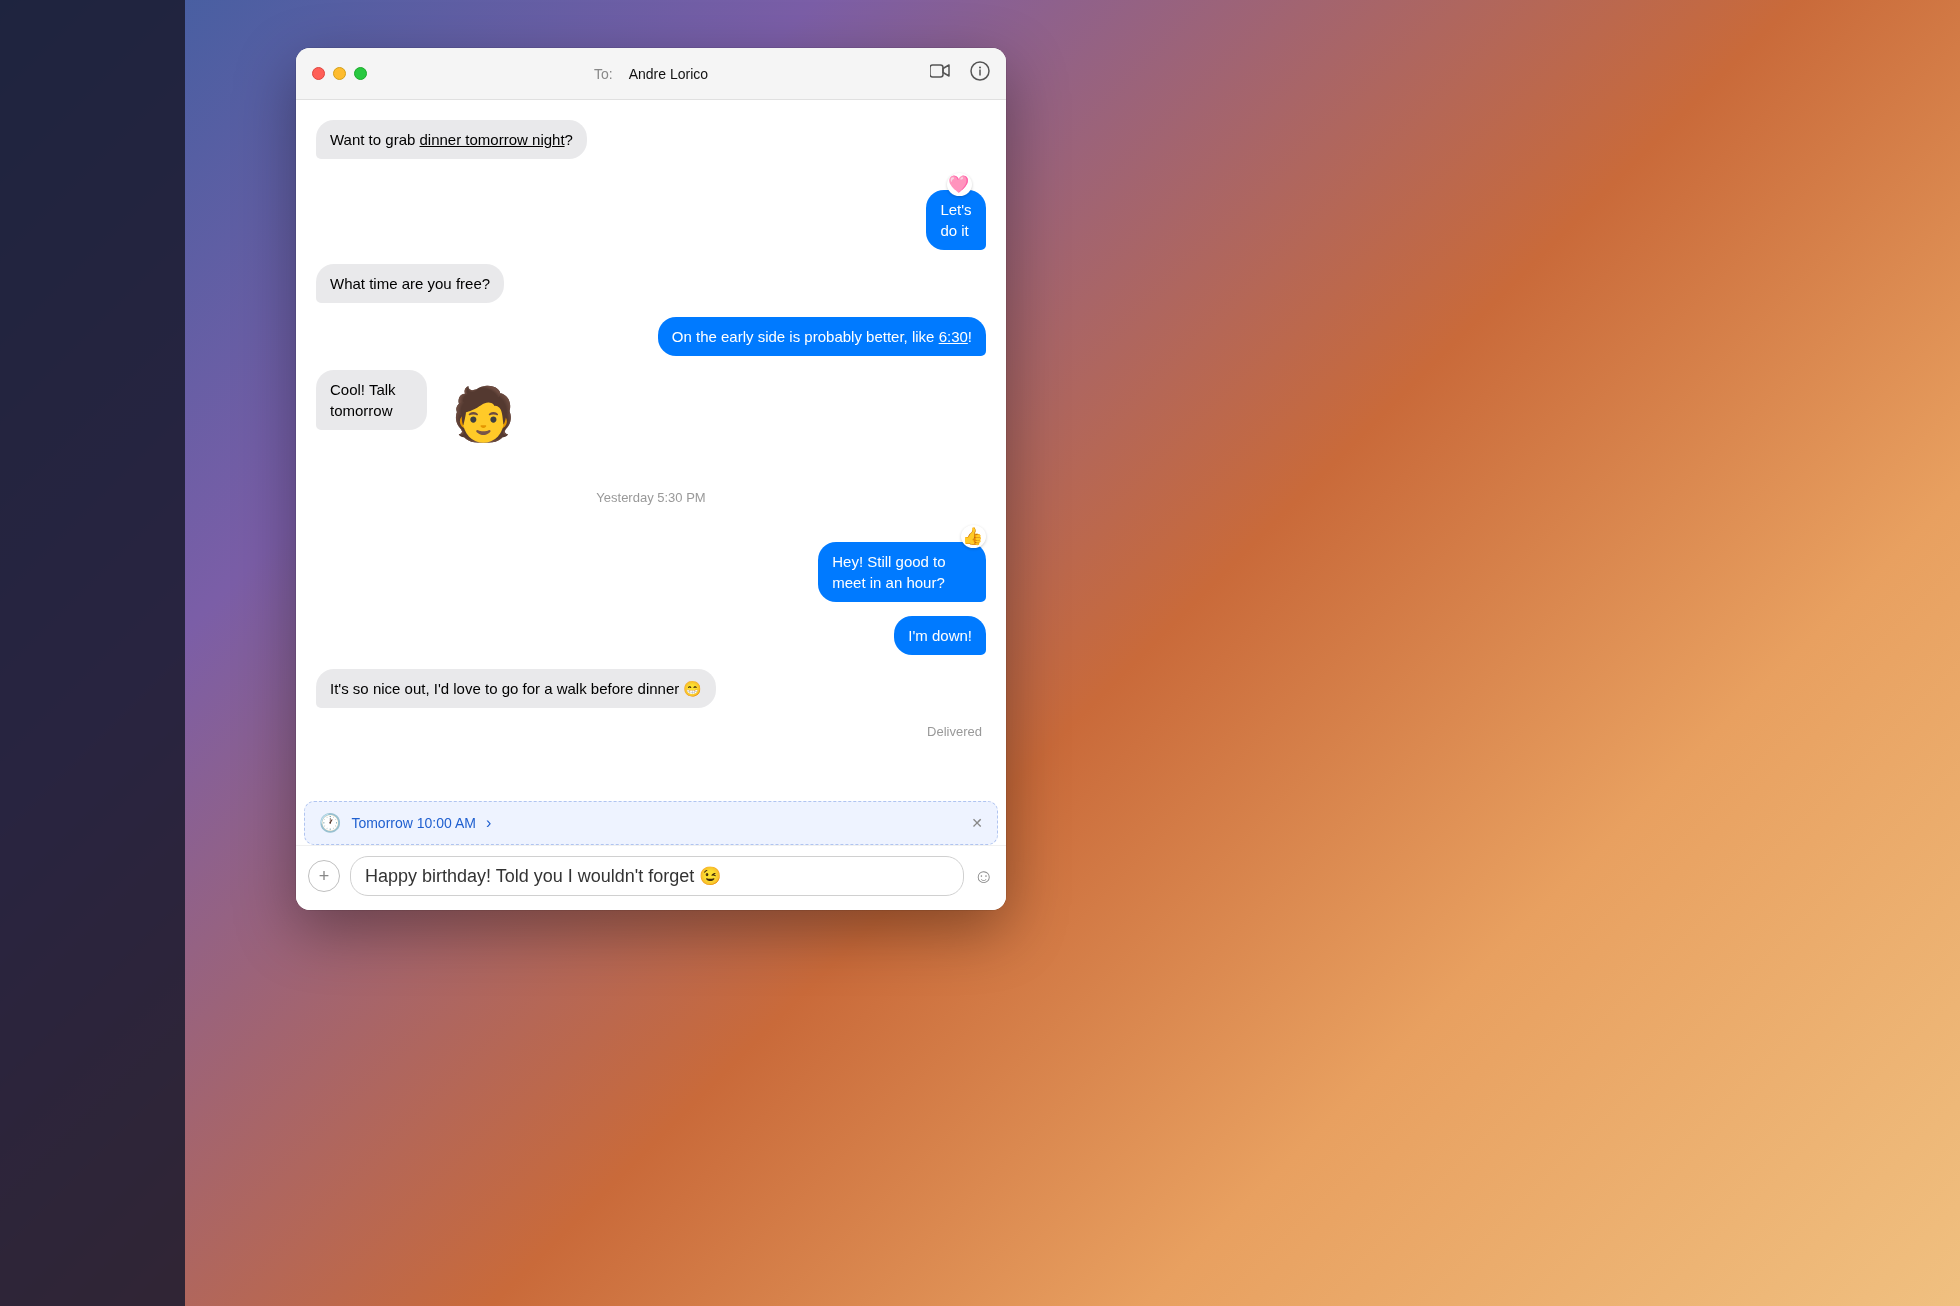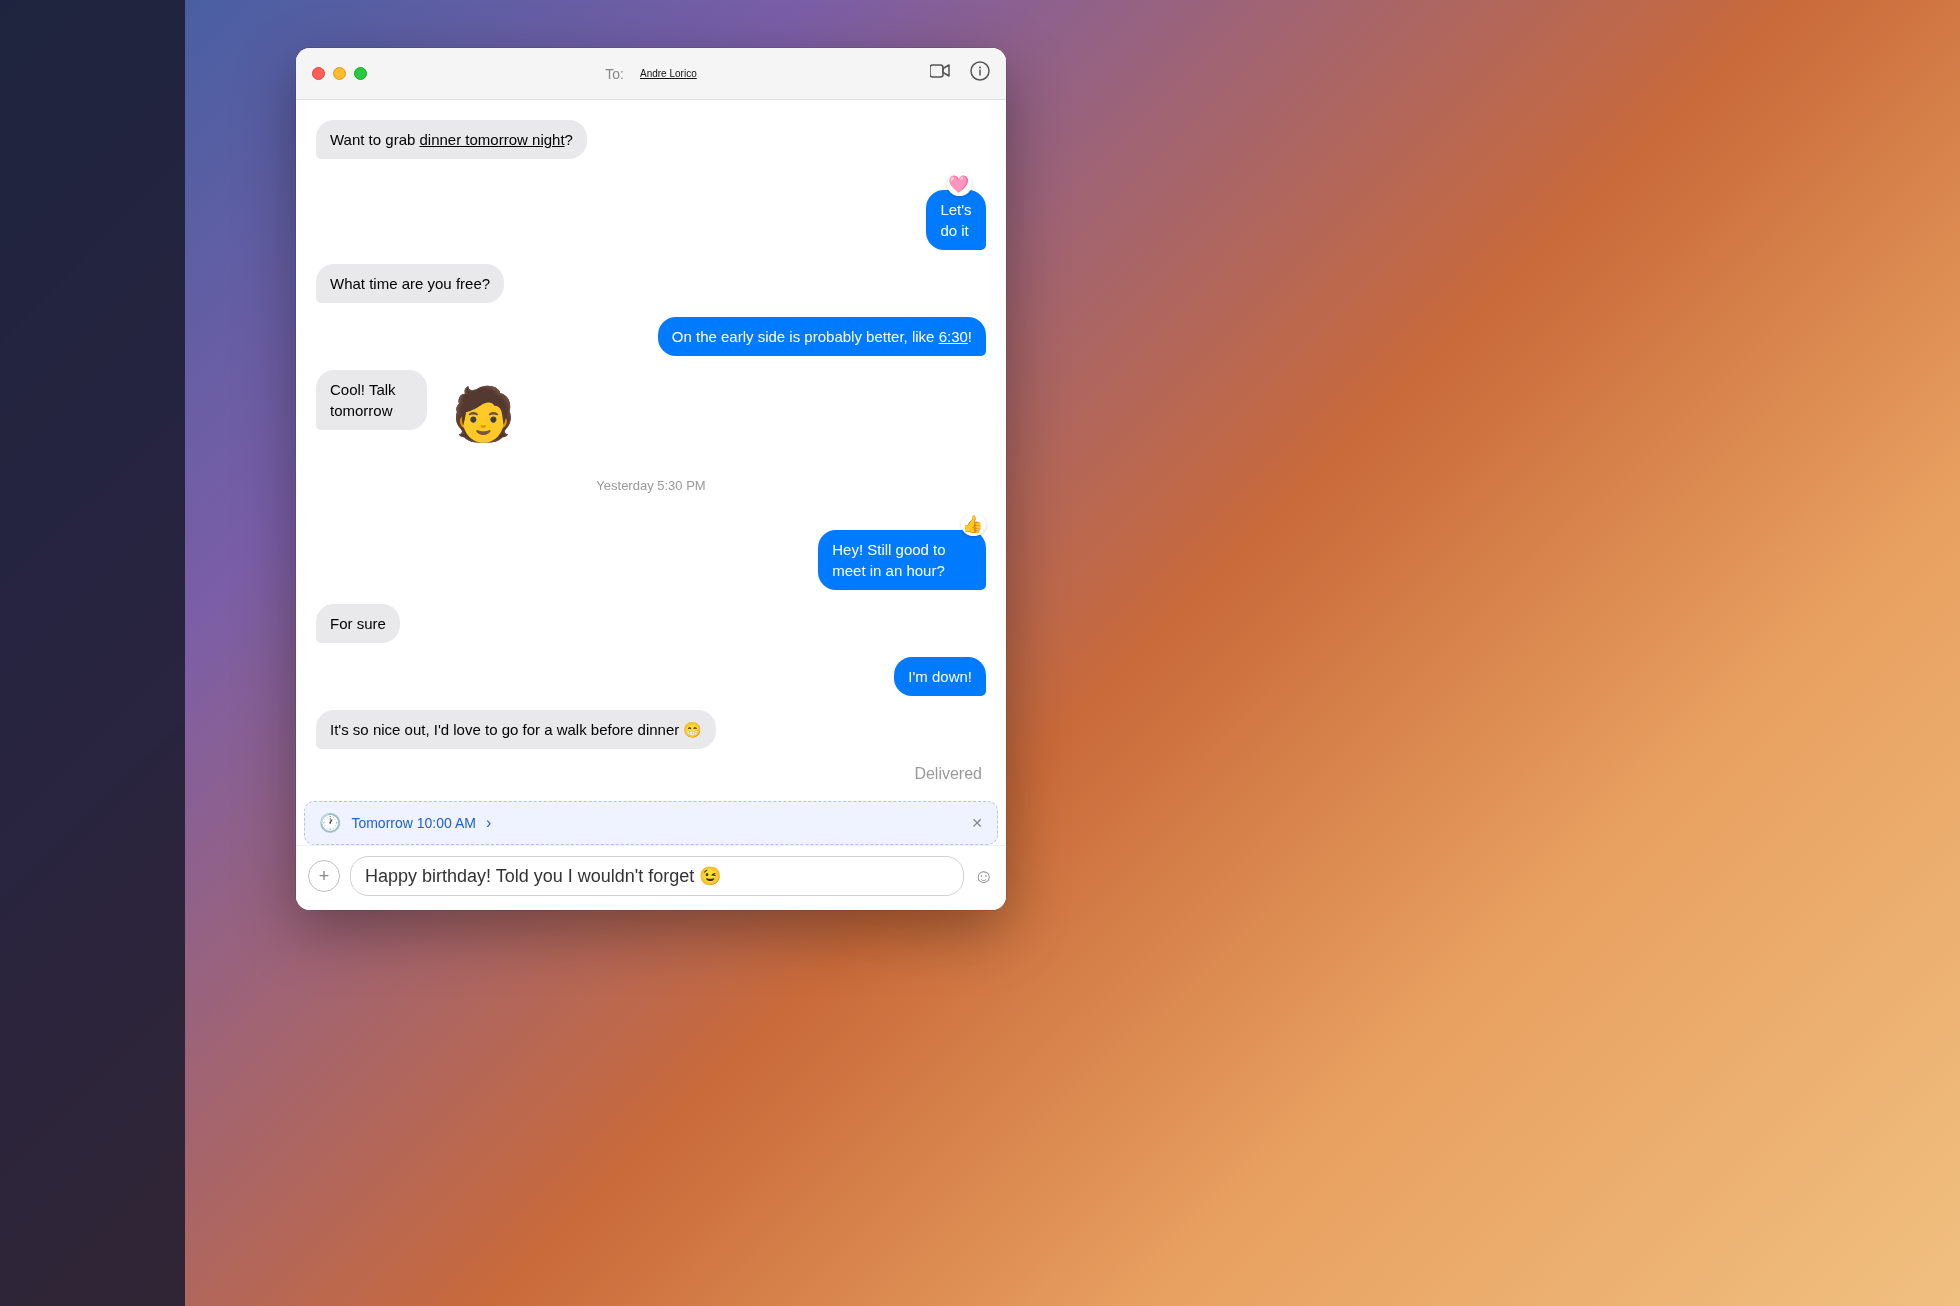--- a/index.html
+++ b/index.html
@@ -82,23 +82,22 @@
       color: #333;
     }
 
     .title-to-label {
       color: #888;
       font-size: 14px;
     }
 
     .title-name {
       font-weight: 500;
-      font-size: 10px;
+      font-size: 14px;
       color: #111;
-      text-decoration: underline;
     }
 
     .title-bar-actions {
       margin-left: auto;
       display: flex;
       gap: 18px;
       align-items: center;
     }
 
     .title-icon {
@@ -162,21 +161,21 @@
       text-align: center;
       font-size: 13px;
       color: #999;
       margin: 14px 0 8px 0;
       font-weight: 400;
     }
 
     
     .status-text {
       text-align: right;
-      font-size: 16px;
+      font-size: 13px;
       color: #999;
       margin-top: 2px;
       padding-right: 4px;
     }
 
     
     .scheduled-banner {
       margin: 8px 8px 0 8px;
       background: #eef3ff;
       border: 1.5px dashed #b0c4f0;
@@ -341,23 +340,20 @@
 
     <div class="outgoing-reaction-row">
       <div style="display:flex; justify-content:flex-start; margin-left: 8px; margin-bottom:-6px; z-index:2; position:relative;">
         <span style="font-size:17px; background:#fff; border-radius:50%; padding:1px 2px; box-shadow:0 1px 3px rgba(0,0,0,0.2);">👍</span>
       </div>
       <div class="msg-row outgoing">
         <div class="bubble outgoing">Hey! Still good to meet in an hour?</div>
       </div>
     </div>
 
-    <div class="msg-row incoming">
-      <div class="bubble incoming">For sure</div>
-    </div>
 
 
     <div class="msg-row outgoing">
       <div class="bubble outgoing">I'm down!</div>
     </div>
 
     <div class="msg-row incoming">
       <div class="bubble incoming">It's so nice out, I'd love to go for a walk before dinner 😁</div>
     </div>
 

